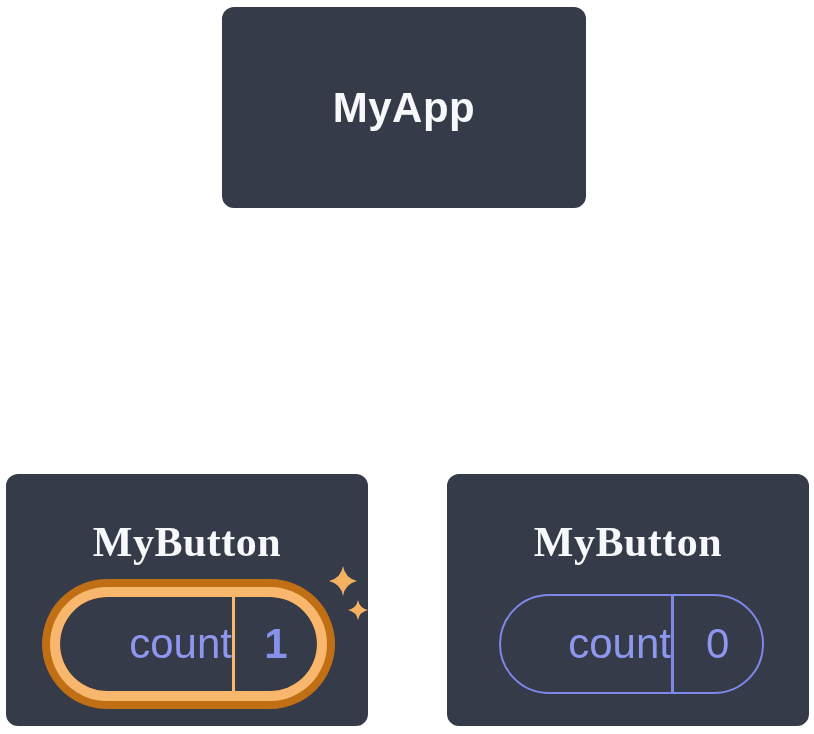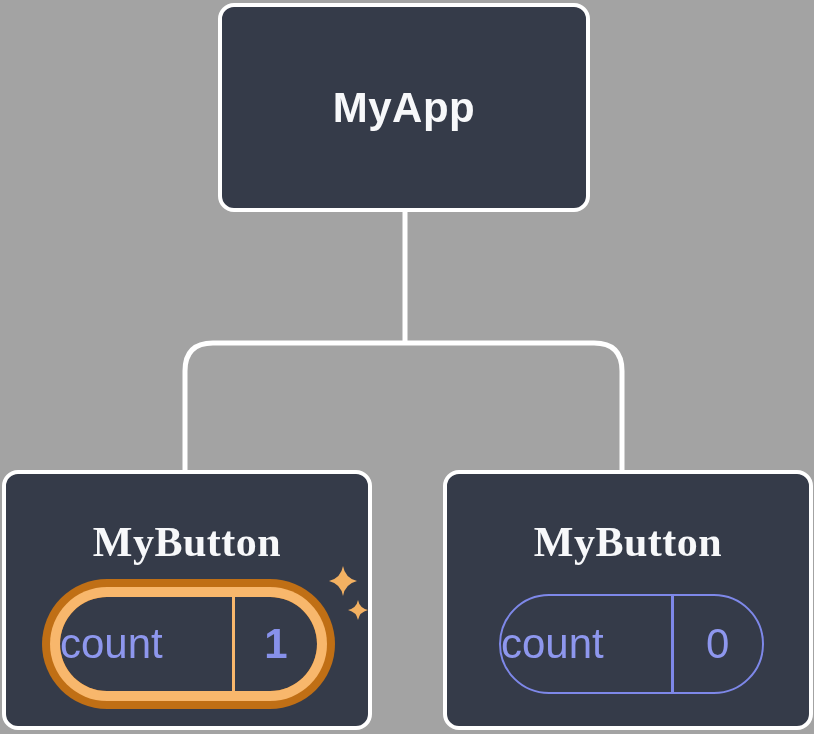--- a/index.html
+++ b/index.html
@@ -1,21 +1,21 @@
 <!DOCTYPE html>
 <html><head>
 <meta charset="utf-8">
 <style>
   html,body{margin:0;padding:0;}
   body{
     font-family:"Liberation Sans","DejaVu Sans",sans-serif;
     background:#4d666d;
     width:814px;height:734px;overflow:hidden;
   }
-  .canvas{position:relative;width:814px;height:734px;background:#a3a3a3;}
+  .canvas{position:relative;width:814px;height:734px;background:#ffffff;}
 
   
   .connectors{position:absolute;left:0;top:0;width:814px;height:734px;}
 
   
   .node{
     position:absolute;
     background:#353b49;
     border:4px solid #ffffff;
     border-radius:16px;
@@ -41,21 +41,21 @@
   .pill-highlight{
     left:54px;top:123px;width:257px;height:94px;
     border-radius:47px;
     box-shadow:0 0 0 10px #f8b76c, 0 0 0 18px #c06f15;
   }
   .pill-plain{
     left:52px;top:120px;width:265px;height:100px;
     border-radius:50px;
     border:2.5px solid #7e88e9;
   }
-  .pill-seg-name{display:flex;align-items:center;justify-content:flex-start;}
+  .pill-seg-name{display:flex;align-items:center;justify-content:flex-end;}
   .pill-highlight .pill-seg-name{width:172px;}
   .pill-plain .pill-seg-name{width:170px;}
   .pill-seg-value{flex:1;display:flex;align-items:center;justify-content:center;}
 
   .pill-divider-gold{width:3px;background:#f8b76c;}
   .pill-divider-purple{width:2.5px;background:#7e88e9;}
 
   .state-name{color:#8e97ee;font-size:42px;font-weight:400;}
   .state-value{color:#8e97ee;font-size:42px;}
   .state-value.bold{font-weight:700;color:#8791ea;}

